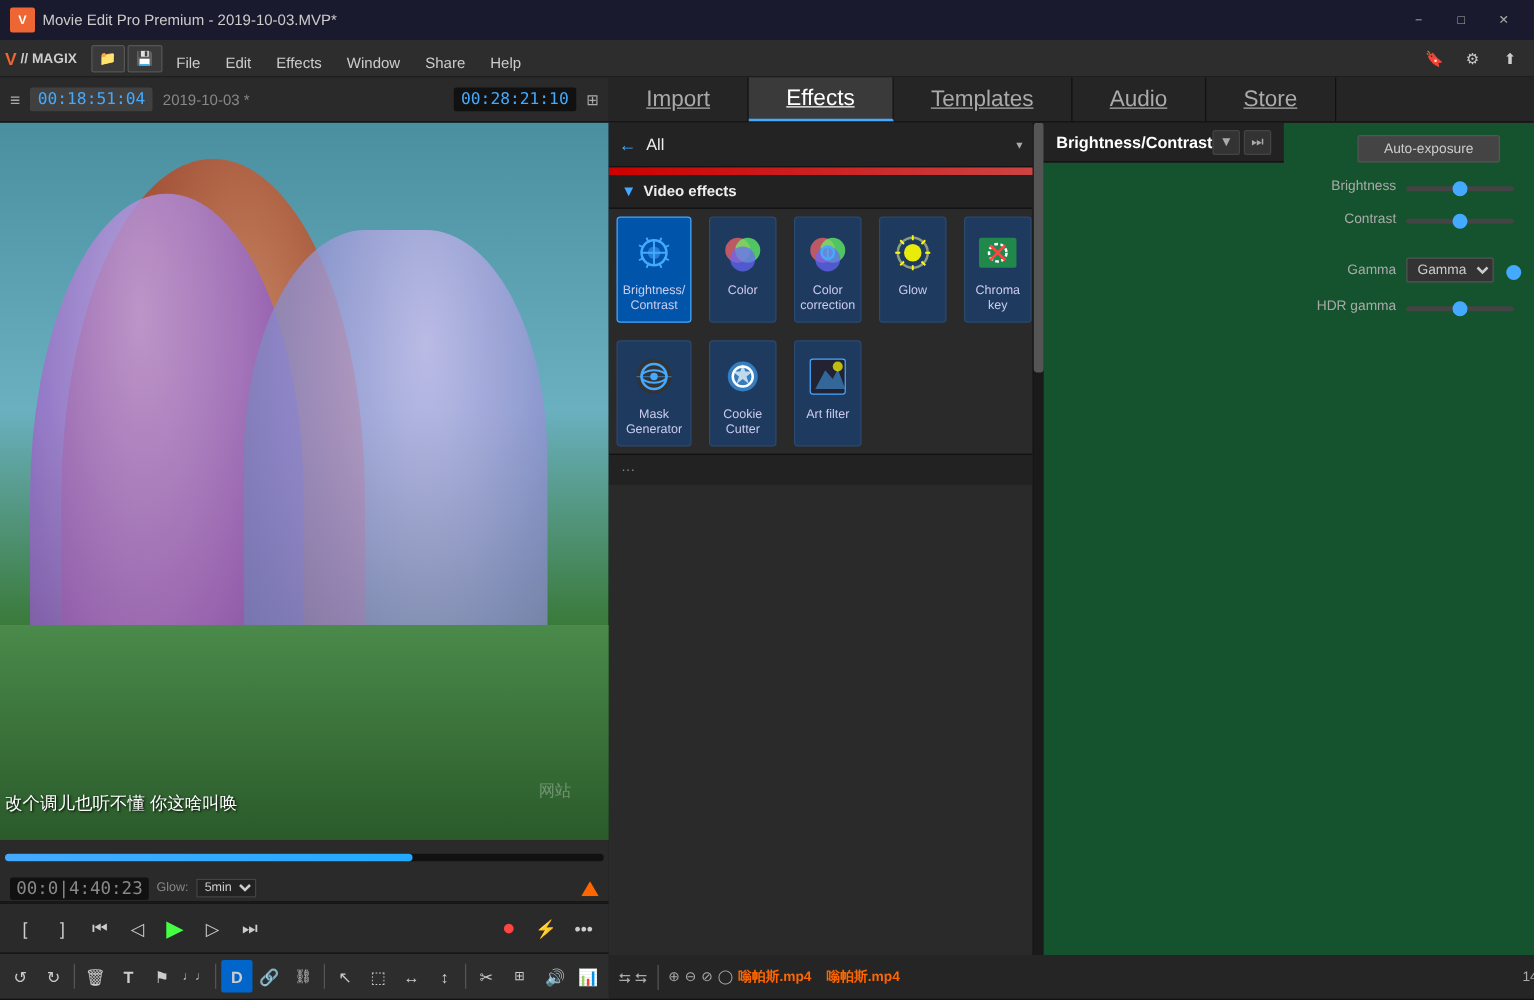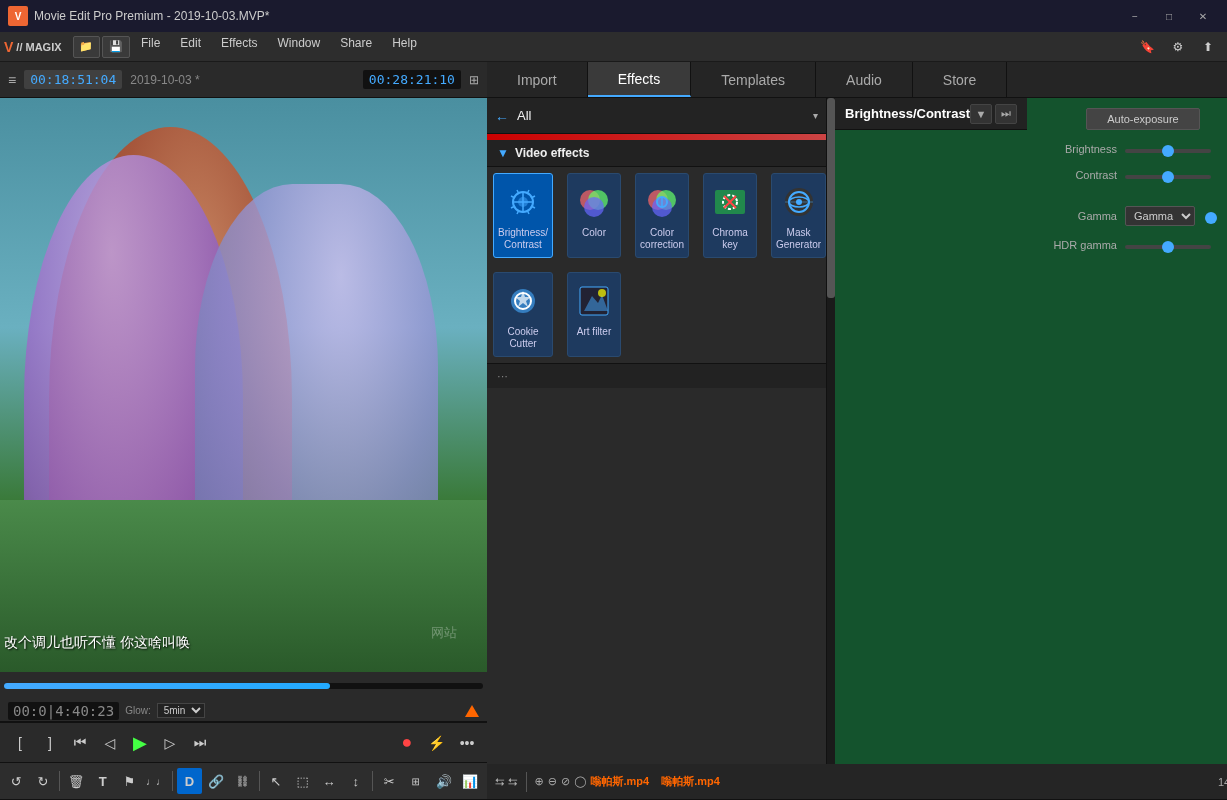--- a/index.html
+++ b/index.html
@@ -9,21 +9,21 @@
     #titlebar { background: #1a1a2e; height: 32px; display: flex; align-items: center; padding: 0 8px; color: #ccc; font-size: 12px; }
     #titlebar .app-icon { width: 20px; height: 20px; background: #e63; border-radius: 2px; display: flex; align-items: center; justify-content: center; color: #fff; font-weight: bold; font-size: 10px; margin-right: 6px; }
     #titlebar .title { flex: 1; }
     #titlebar .win-controls { display: flex; gap: 2px; }
     #titlebar .win-btn { width: 32px; height: 20px; display: flex; align-items: center; justify-content: center; cursor: pointer; font-size: 10px; color: #aaa; }
 
     
     #menubar { background: #2d2d2d; height: 30px; display: flex; align-items: center; padding: 0 4px; border-bottom: 1px solid #1a1a1a; }
     #menubar .logo { color: #ccc; font-size: 11px; font-weight: bold; margin-right: 10px; display: flex; align-items: center; gap: 3px; }
     .toolbar-btn { background: #3a3a3a; border: 1px solid #555; border-radius: 2px; padding: 2px 6px; cursor: pointer; color: #ccc; font-size: 11px; margin: 0 1px; height: 22px; display: flex; align-items: center; }
-    .menu-item { padding: 4px 10px; cursor: pointer; color: #ccc; font-size: 12px; height: 15px; display: flex; align-items: flex-end; }
+    .menu-item { padding: 4px 10px; cursor: pointer; color: #ccc; font-size: 12px; height: 15px; display: flex; align-items: flex-start; }
     .menu-spacer { flex: 1; }
     .top-icon-btn { width: 30px; height: 30px; display: flex; align-items: center; justify-content: center; cursor: pointer; color: #ccc; }
 
     
     #main-layout { display: flex; height: calc(800px - 32px - 30px); }
 
     
     #left-panel { width: 487px; display: flex; flex-direction: column; background: #1e1e1e; }
 
     
@@ -54,21 +54,21 @@
     #edit-toolbar { background: #2d2d2d; height: 38px; display: flex; align-items: center; padding: 0 4px; gap: 2px; border-top: 1px solid #111; border-bottom: 1px solid #111; }
     .tool-btn { color: #ccc; cursor: pointer; font-size: 13px; width: 28px; height: 26px; display: flex; align-items: center; justify-content: center; border-radius: 2px; }
     .tool-btn.active { background: #0066cc; }
     .tool-separator { width: 1px; height: 20px; background: #555; margin: 0 2px; }
 
     
     #right-panel { flex: 1; display: flex; flex-direction: column; background: #2b2b2b; }
 
     
     #tabs { background: #252525; height: 36px; display: flex; align-items: stretch; border-bottom: 1px solid #111; }
-    .tab { padding: 0 30px; display: flex; align-items: center; cursor: pointer; color: #aaa; font-size: 14px; border-right: 1px solid #111; }
+    .tab { padding: 0 30px; display: flex; align-items: center; cursor: pointer; color: #aaa; font-size: 18px; border-right: 1px solid #111; text-decoration: underline; }
     .tab.active { background: #3a3a3a; color: #fff; border-bottom: 2px solid #4af; }
 
     
     #effects-panel { flex: 1; display: flex; overflow: hidden; }
 
     
     #effects-list { width: 340px; background: #2a2a2a; display: flex; flex-direction: column; border-right: 1px solid #111; }
     #effects-nav { background: #232323; height: 36px; display: flex; align-items: center; padding: 0 8px; gap: 4px; border-bottom: 1px solid #111; }
     #effects-nav .back-btn { color: #4af; cursor: pointer; font-size: 14px; }
     #effects-nav .all-label { color: #eee; font-size: 13px; flex: 1; padding-left: 4px; }
@@ -316,20 +316,30 @@
                 <circle cx="16" cy="18" r="10" fill="#f66" opacity="0.7"></circle>
                 <circle cx="24" cy="18" r="10" fill="#6f6" opacity="0.7"></circle>
                 <circle cx="20" cy="25" r="10" fill="#66f" opacity="0.7"></circle>
                 <circle cx="20" cy="20" r="5" fill="none" stroke="#4af" stroke-width="2"></circle>
                 <line x1="20" y1="15" x2="20" y2="25" stroke="#4af" stroke-width="1.5"></line>
               </svg>
             </div>
             <span class="effect-label">Color<br>correction</span>
           </div>
 
+          <div class="effect-tile">
+            <div class="effect-icon">
+              <svg width="40" height="40" viewBox="0 0 40 40">
+                <circle cx="20" cy="20" r="7" fill="#ff0" opacity="0.9"></circle>
+                <circle cx="20" cy="20" r="12" fill="none" stroke="#ff9" stroke-width="2" opacity="0.5"></circle>
+                <path d="M20 6 L20 10 M20 30 L20 34 M6 20 L10 20 M30 20 L34 20 M10 10 L13 13 M27 27 L30 30 M30 10 L27 13 M13 27 L10 30" stroke="#ff0" stroke-width="1.5"></path>
+              </svg>
+            </div>
+            <span class="effect-label">Glow</span>
+          </div>
 
           <div class="effect-tile">
             <div class="effect-icon">
               <svg width="40" height="40" viewBox="0 0 40 40">
                 <rect x="5" y="8" width="30" height="24" rx="2" fill="#2a4" opacity="0.7"></rect>
                 <circle cx="20" cy="20" r="7" fill="none" stroke="#fff" stroke-width="2" stroke-dasharray="3,2"></circle>
                 <path d="M14 14 L26 26 M26 14 L14 26" stroke="#f44" stroke-width="2"></path>
               </svg>
             </div>
             <span class="effect-label">Chroma key</span>

